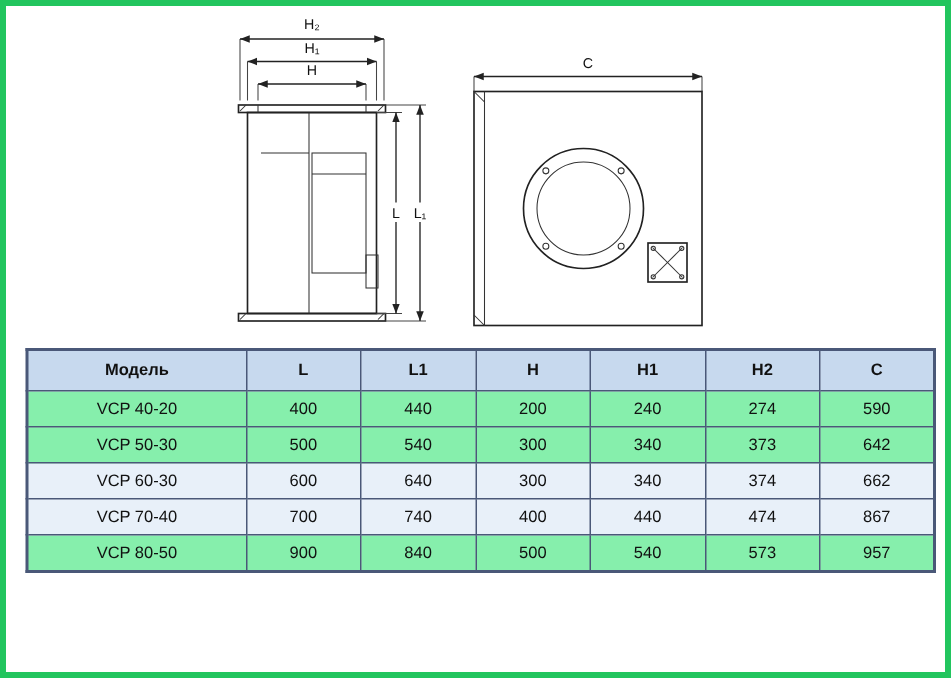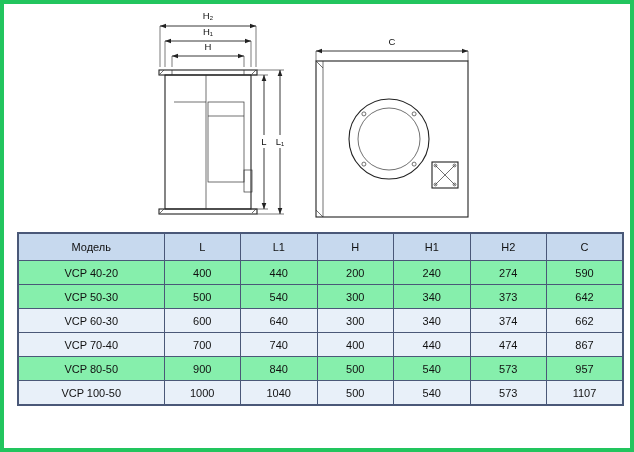--- a/index.html
+++ b/index.html
@@ -22,21 +22,21 @@
   table.dims{
     position:absolute;left:13px;top:228px;width:607px;
     border-collapse:collapse;table-layout:fixed;
     font-size:11px;color:#111;
     border:2px solid var(--table-border);
   }
   table.dims th,table.dims td{
     border:1px solid var(--table-border);
     text-align:center;vertical-align:middle;padding:0;
   }
-  table.dims th{background:var(--header-bg);font-weight:normal;height:26px;margin-top:36px;}
+  table.dims th{background:var(--header-bg);font-weight:bold;height:26px;margin-top:36px;}
   table.dims td{height:23px;background:#86efac;}
   table.dims tr.alt td{background:var(--alt-row-bg);}
 </style>
 </head>
 <body>
 
 <div class="page">
 
   <svg width="634" height="225" viewBox="0 0 634 225">
     <defs>
@@ -182,25 +182,16 @@
         </tr>
         <tr>
           <td>VCP 80-50</td>
           <td>900</td>
           <td>840</td>
           <td>500</td>
           <td>540</td>
           <td>573</td>
           <td>957</td>
         </tr>
-        <tr class="alt">
-          <td>VCP 100-50</td>
-          <td>1000</td>
-          <td>1040</td>
-          <td>500</td>
-          <td>540</td>
-          <td>573</td>
-          <td>1107</td>
-        </tr>
       </tbody>
   </table>
 
 </div>
 
 </body></html>

